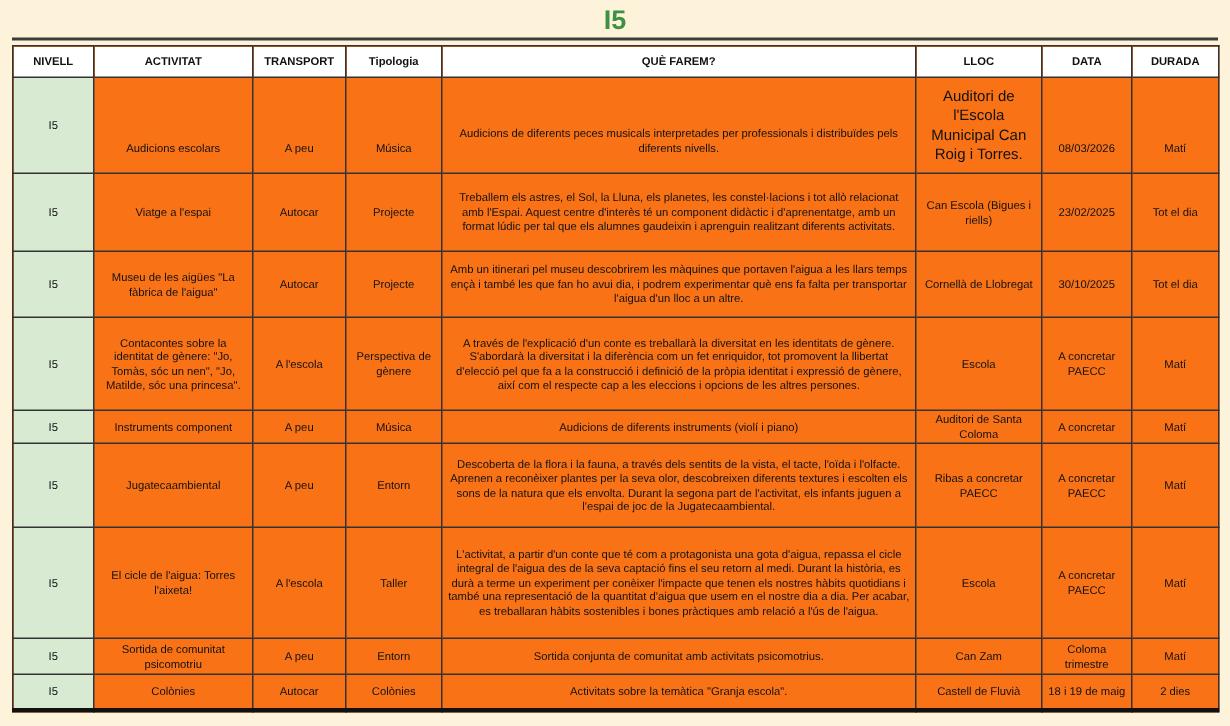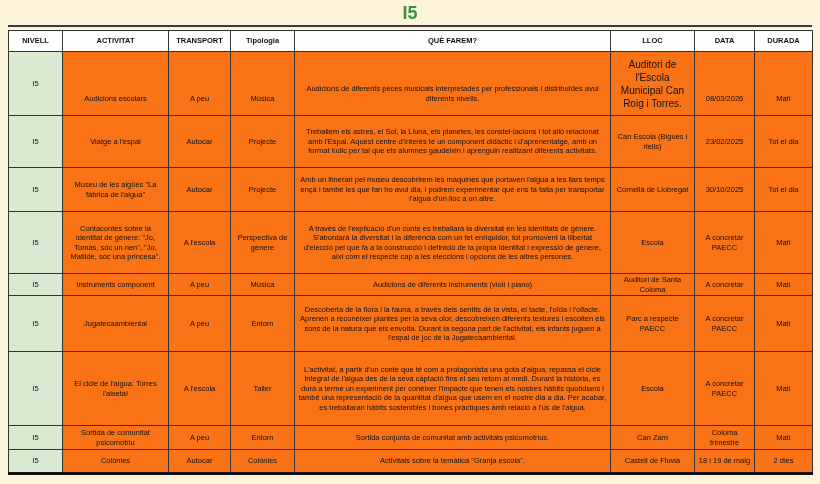--- a/index.html
+++ b/index.html
@@ -114,21 +114,21 @@
         <th>DATA</th>
         <th>DURADA</th>
       </tr>
     </thead>
     <tbody>
         <tr>
       <td class="c-nivell">I5</td>
       <td class="c-activitat">Audicions escolars</td>
       <td class="c-transport">A peu</td>
       <td class="c-tipologia">Música</td>
-      <td class="c-quefarem">Audicions de diferents peces musicals interpretades per professionals i distribuïdes avui diferents nivells.</td>
+      <td class="c-quefarem">Audicions de diferents peces musicals interpretades per professionals i distribuïdes pels diferents nivells.</td>
       <td class="c-lloc">Auditori de l'Escola Municipal Can Roig i Torres.</td>
       <td class="c-data">08/03/2026</td>
       <td class="c-durada">Matí</td>
     </tr>
         <tr>
       <td class="c-nivell">I5</td>
       <td class="c-activitat">Viatge a l'espai</td>
       <td class="c-transport">Autocar</td>
       <td class="c-tipologia">Projecte</td>
       <td class="c-quefarem">Treballem els astres, el Sol, la Lluna, els planetes, les constel·lacions i tot allò relacionat amb l'Espai. Aquest centre d'interès té un component didàctic i d'aprenentatge, amb un format lúdic per tal que els alumnes gaudeixin i aprenguin realitzant diferents activitats.</td>
@@ -165,21 +165,21 @@
       <td class="c-lloc">Auditori de Santa Coloma</td>
       <td class="c-data">A concretar</td>
       <td class="c-durada">Matí</td>
     </tr>
         <tr>
       <td class="c-nivell">I5</td>
       <td class="c-activitat">Jugatecaambiental</td>
       <td class="c-transport">A peu</td>
       <td class="c-tipologia">Entorn</td>
       <td class="c-quefarem">Descoberta de la flora i la fauna, a través dels sentits de la vista, el tacte, l'oïda i l'olfacte. Aprenen a reconèixer plantes per la seva olor, descobreixen diferents textures i escolten els sons de la natura que els envolta. Durant la segona part de l'activitat, els infants juguen a l'espai de joc de la Jugatecaambiental.</td>
-      <td class="c-lloc">Parc a respecte PAECC</td>
+      <td class="c-lloc">Ribas a concretar PAECC</td>
       <td class="c-data">A concretar PAECC</td>
       <td class="c-durada">Matí</td>
     </tr>
         <tr>
       <td class="c-nivell">I5</td>
       <td class="c-activitat">El cicle de l'aigua: Torres l'aixeta!</td>
       <td class="c-transport">A l'escola</td>
       <td class="c-tipologia">Taller</td>
       <td class="c-quefarem">L'activitat, a partir d'un conte que té com a protagonista una gota d'aigua, repassa el cicle integral de l'aigua des de la seva captació fins el seu retorn al medi. Durant la història, es durà a terme un experiment per conèixer l'impacte que tenen els nostres hàbits quotidians i també una representació de la quantitat d'aigua que usem en el nostre dia a dia. Per acabar, es treballaran hàbits sostenibles i bones pràctiques amb relació a l'ús de l'aigua.</td>
       <td class="c-lloc">Escola</td>

